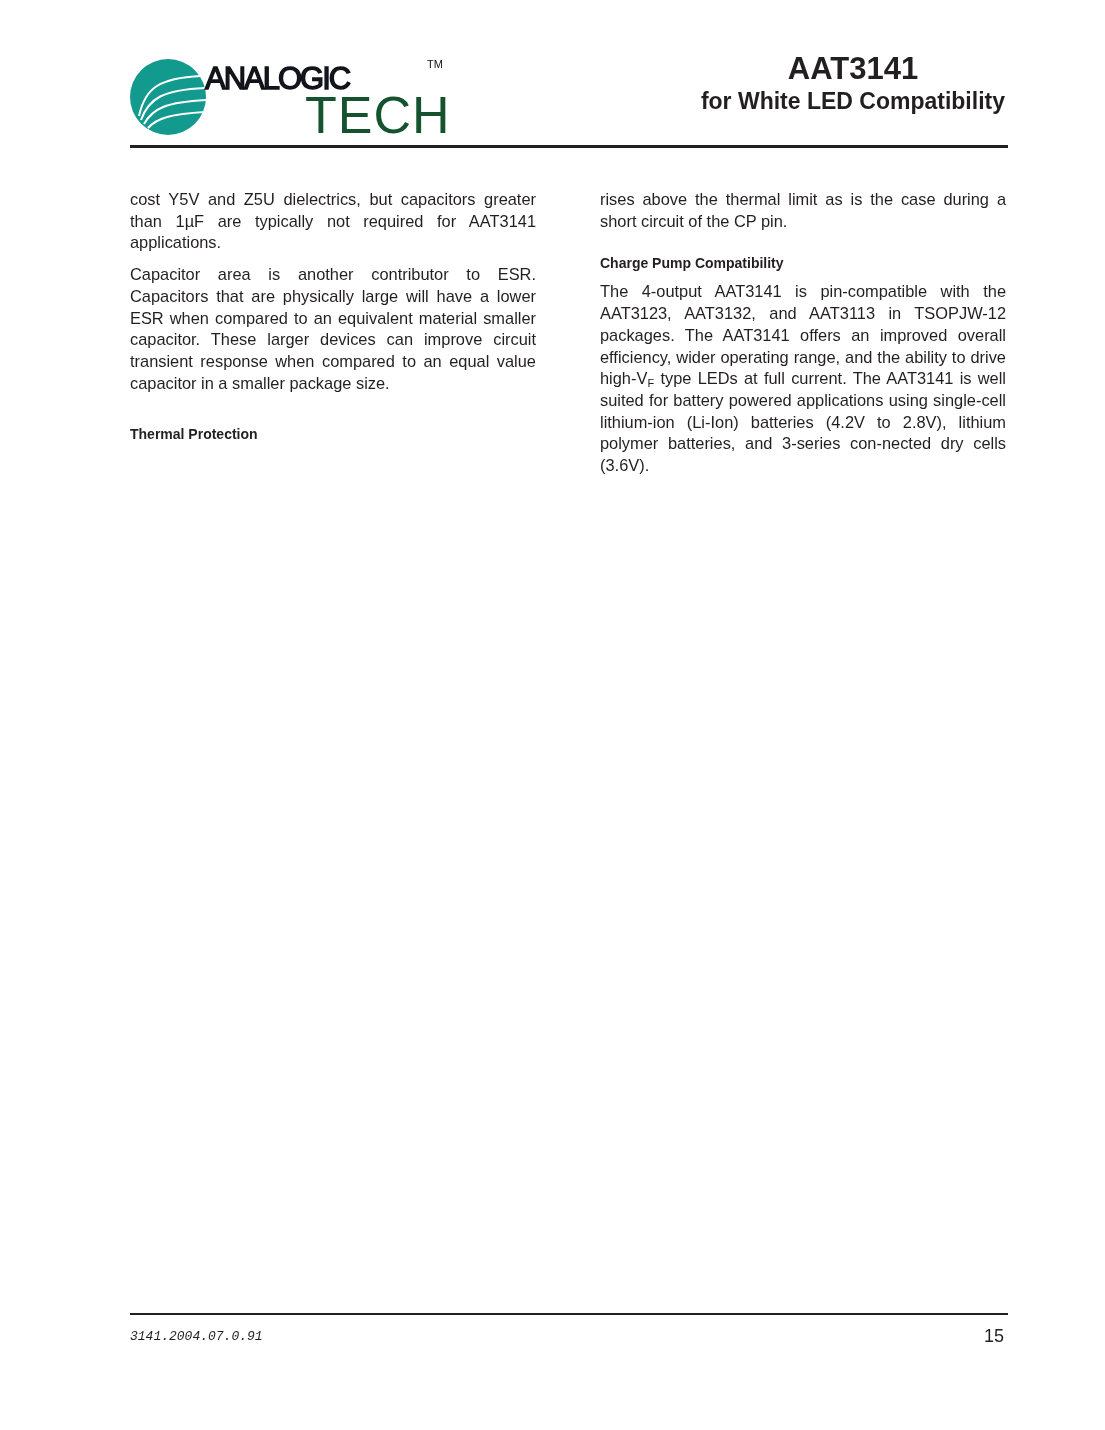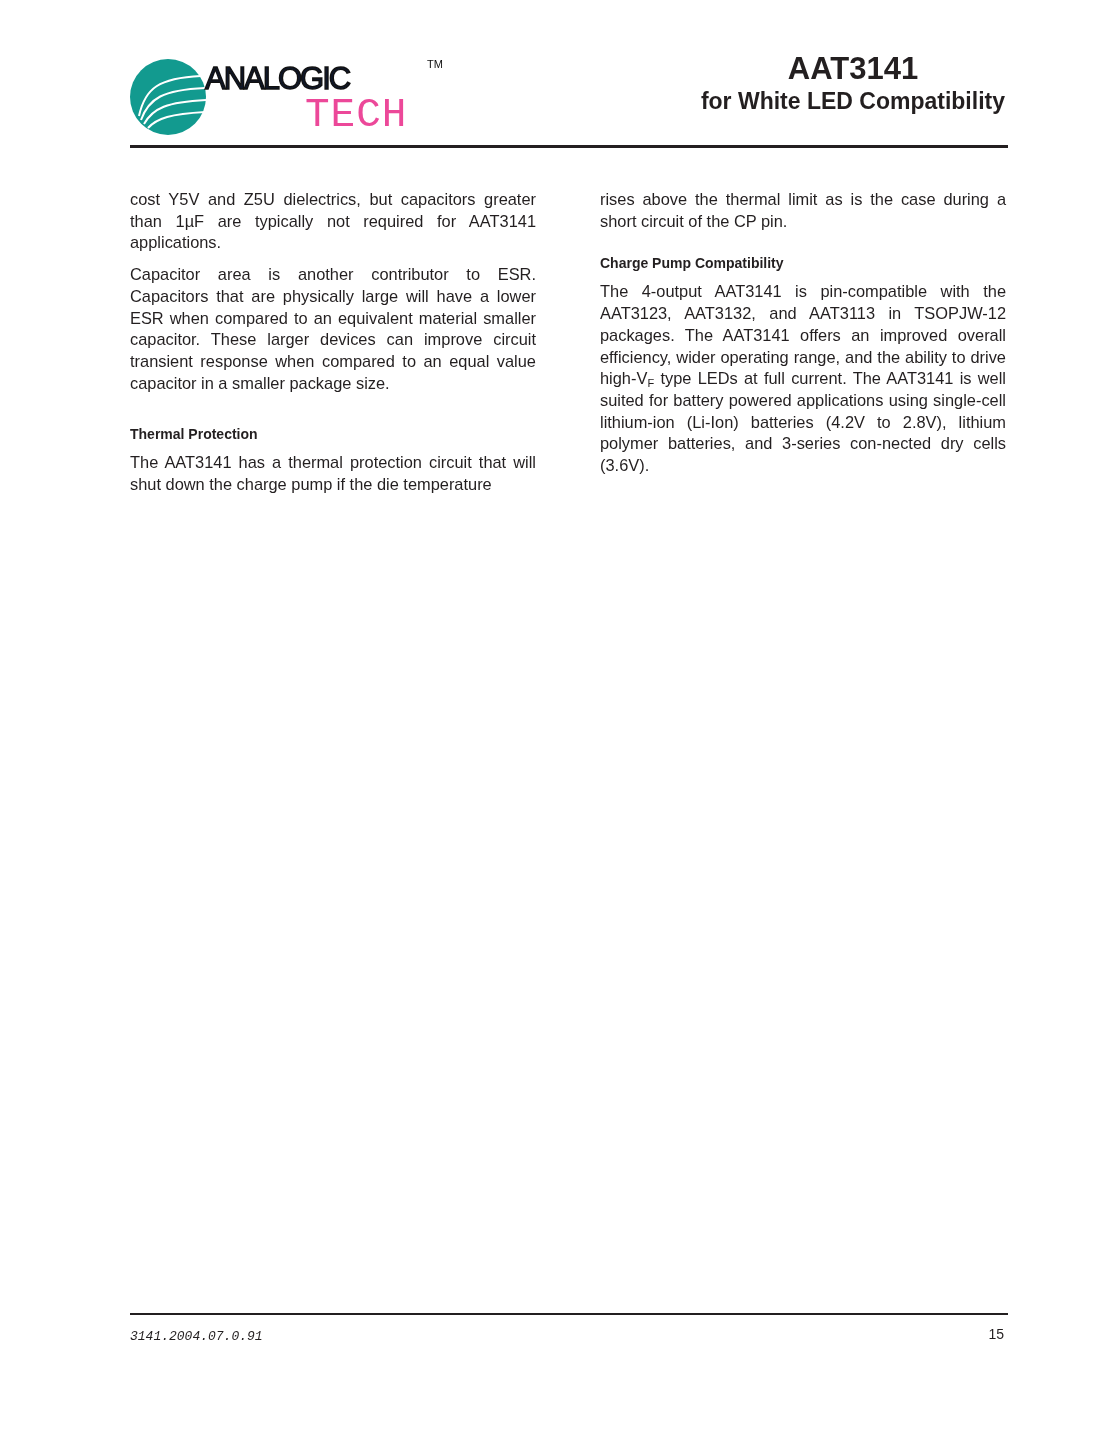--- a/index.html
+++ b/index.html
@@ -1,35 +1,35 @@
 <!DOCTYPE html>
 <html><head>
 <meta charset="utf-8">
 <style>
   html, body { margin: 0; padding: 0; background: #ffffff; }
   body { width: 1105px; height: 1430px; position: relative; overflow: hidden; font-family: "Liberation Sans", sans-serif; color: #231f20; }
   .logo { position: absolute; left: 129px; top: 56px; width: 320px; height: 80px; }
   .logo-mark { position: absolute; left: 0; top: 2px; width: 78px; height: 78px; }
   .logo-analogic { position: absolute; left: 76px; top: -2px; font-family: "Liberation Sans", sans-serif; font-size: 31px; font-weight: normal; letter-spacing: -2px; color: #0f172a; -webkit-text-stroke: 1.4px #111; line-height: 50px; }
   .logo-tm { position: absolute; left: 298px; top: 2px; font-size: 11px; color: #111; }
-  .logo-tech { position: absolute; left: 176px; top: 38px; font-family: Liberation Mono, monospace; font-size: 41px; font-weight: normal; letter-spacing: 1px; color: #ec4899; line-height: 42px; }
+  .logo-tech { position: absolute; left: 176px; top: 38px; font-family: Liberation Sans, sans-serif; font-size: 52px; font-weight: normal; letter-spacing: 1px; color: #14532d; line-height: 42px; }
   .hdr-right { position: absolute; right: 100px; top: 51px; text-align: center; }
   .part-number { font-size: 31px; font-weight: bold; line-height: 36px; color: #231f20; }
   .subtitle { font-size: 23px; font-weight: bold; line-height: 28px; color: #231f20; }
   .rule-top { position: absolute; left: 130px; top: 145px; width: 878px; height: 3px; background: #231f20; }
   .col { position: absolute; top: 189px; width: 406px; font-size: 16.4px; line-height: 21.7px; color: #231f20; }
   .col-left { left: 130px; }
   .col-right { left: 600px; }
   .col p { margin: 0 0 10px 0; text-align: justify; }
   .col h2 { font-size: 14px; font-weight: bold; margin: 0 0 6px 0; line-height: 24px; color: #231f20; }
   .col .gap { height: 18px; }
   sub { font-size: 11px; vertical-align: -3px; line-height: 0; }
   .rule-bottom { position: absolute; left: 130px; top: 1313px; width: 878px; height: 2px; background: #231f20; }
   .doc-id { position: absolute; left: 130px; top: 1329px; font-family: Liberation Mono, monospace; font-style: italic; font-size: 13px; color: #231f20; }
-  .page-num { position: absolute; right: 101px; top: 1326px; font-size: 14px; color: #231f20; }
+  .page-num { position: absolute; right: 101px; top: 1326px; font-size: 18px; color: #231f20; }
 </style>
 </head>
 <body>
 
 <div class="logo">
   <svg class="logo-mark" viewBox="0 0 78 78">
     <circle cx="39" cy="39" r="38" fill="#129a8f"></circle>
     <path d="M10 58 C16 30 30 20 72 18" stroke="#ffffff" stroke-width="2" fill="none"></path>
     <path d="M12 62 C20 40 34 32 76 30" stroke="#ffffff" stroke-width="2" fill="none"></path>
     <path d="M15 66 C24 50 38 44 77 42" stroke="#ffffff" stroke-width="2" fill="none"></path>
@@ -45,21 +45,20 @@
   <div class="subtitle">for White LED Compatibility</div>
 </div>
 
 <div class="rule-top"></div>
 
 <div class="col col-left">
   <p>cost Y5V and Z5U dielectrics, but capacitors greater than 1µF are typically not required for AAT3141 applications.</p>
   <p>Capacitor area is another contributor to ESR. Capacitors that are physically large will have a lower ESR when compared to an equivalent material smaller capacitor.  These larger devices can improve circuit transient response when compared to an equal value capacitor in a smaller package size.</p>
   <div class="gap"></div>
   <h2>Thermal Protection</h2>
-  <p>The AAT3141 has a thermal protection circuit that will shut down the charge pump if the die temperature</p>
 </div>
 
 <div class="col col-right">
   <p>rises above the thermal limit as is the case during a short circuit of the CP pin.</p>
   <div style="height:9px"></div>
   <h2>Charge Pump Compatibility</h2>
   <p><span>The 4-output AAT3141 is pin-compatible with the AAT3123, AAT3132, and AAT3113 in TSOPJW-12 packages. The AAT3141 offers an improved overall efficiency, wider operating range, and the ability to drive high-V</span><sub>F</sub><span> type LEDs at full current. The AAT3141 is well suited for battery powered applications using single-cell lithium-ion (Li-Ion) batteries (4.2V to 2.8V), lithium polymer batteries, and 3-series con-nected dry cells (3.6V).</span></p>
 </div>
 
 <div class="rule-bottom"></div>

